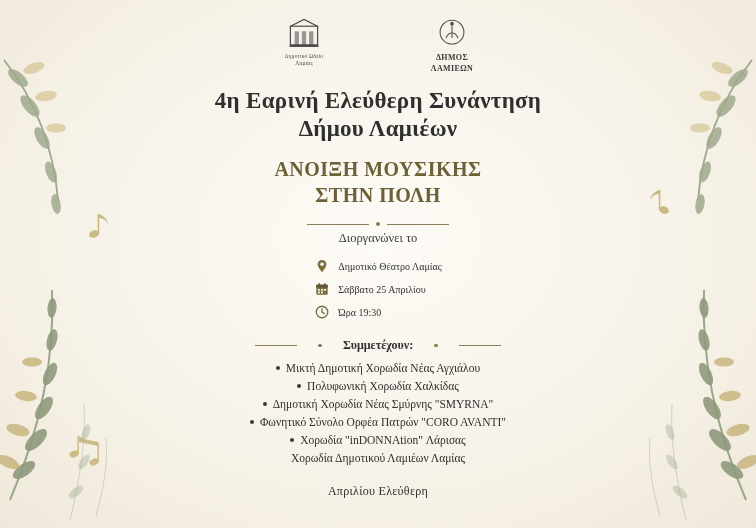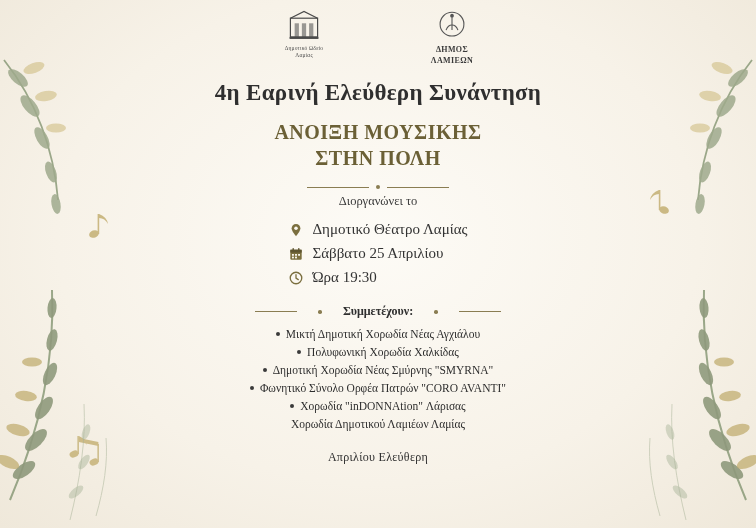--- a/index.html
+++ b/index.html
@@ -39,21 +39,21 @@
   }
   .decor.left { left: 0; }
   .decor.right { right: 0; }
 
   .content {
     position: absolute;
     inset: 0;
     display: flex;
     flex-direction: column;
     align-items: center;
-    padding-top: 8px;
+    padding-top: 16px;
     box-sizing: border-box;
   }
 
   
   .logos {
     display: flex;
     gap: 52px;
     align-items: flex-start;
     justify-content: center;
     margin-bottom: 6px;
@@ -142,21 +142,21 @@
   .info-list {
     margin-top: 12px;
     display: flex;
     flex-direction: column;
     gap: 7px;
   }
   .info-row {
     display: flex;
     align-items: center;
     gap: 8px;
-    font-size: 15px;
+    font-size: 10px;
     color: #333;
   }
   .info-icon {
     width: 16px;
     height: 16px;
     flex: 0 0 16px;
     display: flex;
     align-items: center;
     justify-content: center;
   }
@@ -361,20 +361,21 @@
         <div class="logo-caption big">
           <div>ΔΗΜΟΣ</div>
           <div>ΛΑΜΙΕΩΝ</div>
         </div>
       </div>
 
     </div>
 
     <div class="title-main">
       <div>4η Εαρινή Ελεύθερη Συνάντηση</div>
+      <div>Δήμου Λαμιέων</div>
     </div>
 
     <div class="title-sub">
       <div>ΑΝΟΙΞΗ ΜΟΥΣΙΚΗΣ</div>
       <div>ΣΤΗΝ ΠΟΛΗ</div>
     </div>
 
     <div class="rule">
       <span class="line"></span>
       <span class="dot"></span>

